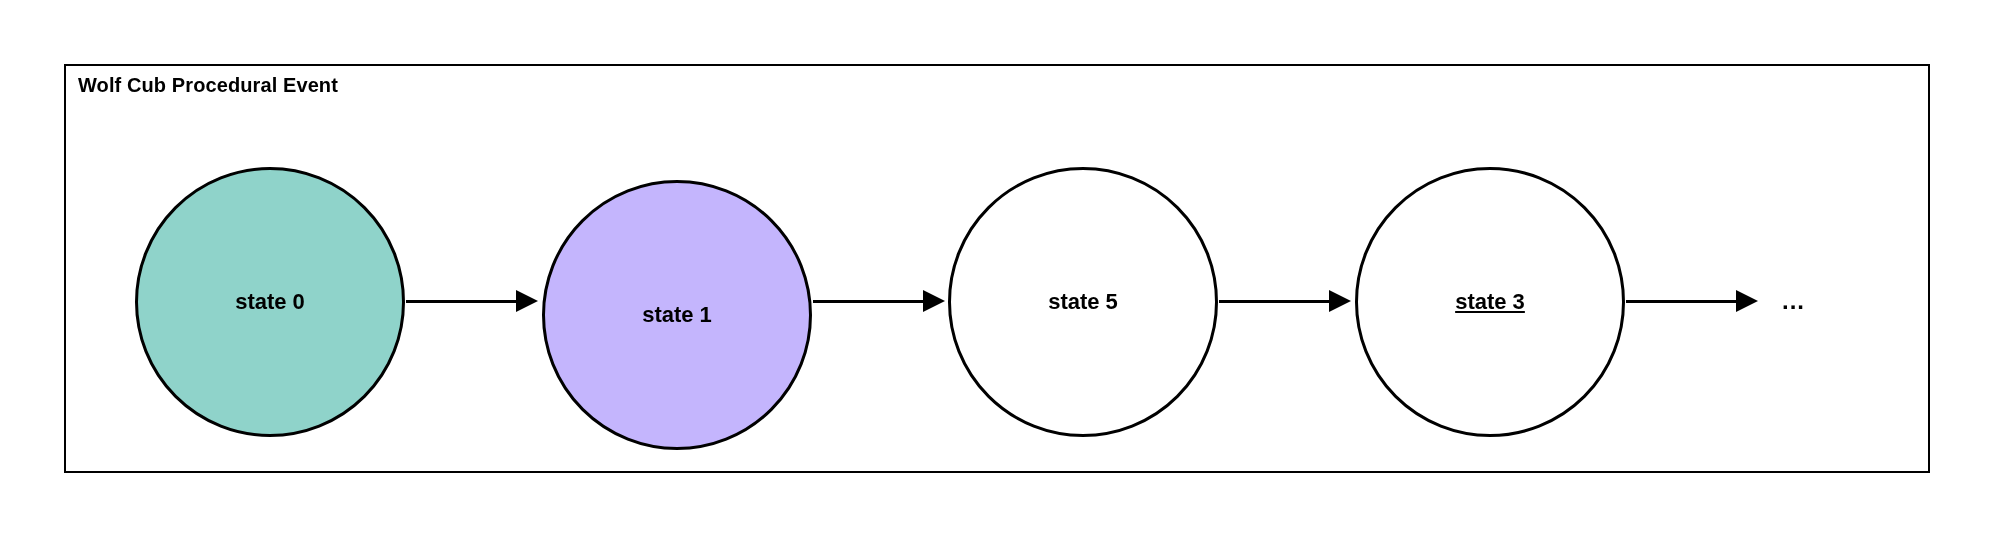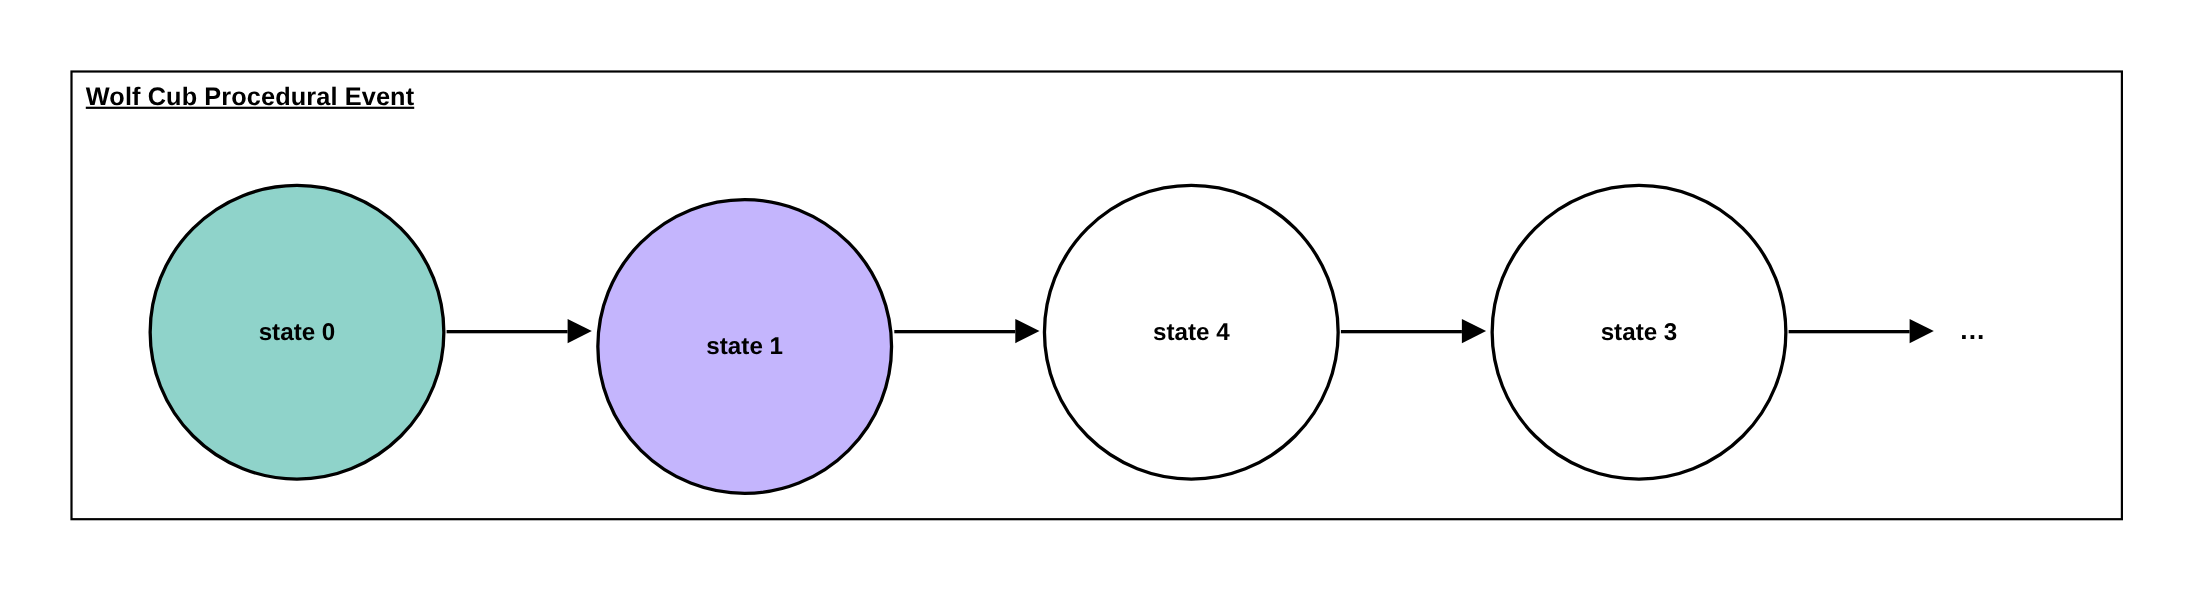--- a/index.html
+++ b/index.html
@@ -26,26 +26,25 @@
     width: 1866px;
     height: 409px;
     border: 2px solid #000000;
     background: #ffffff;
     box-sizing: border-box;
   }
   .cluster-title {
     position: absolute;
     left: 78px;
     top: 74px;
-    font-size: 23px;
+    font-size: 20px;
     font-weight: bold;
     color: #000000;
     letter-spacing: 0.1px;
     white-space: nowrap;
-    text-decoration: underline;
   }
   .node {
     position: absolute;
     width: 270px;
     height: 270px;
     border-radius: 50%;
     border: 3px solid #000000;
     box-sizing: border-box;
     display: flex;
     flex-direction: column;
@@ -107,28 +106,28 @@
   <div class="arrowhead" style="left:516px; top:290px;"></div>
 
   <div class="node" id="node1" style="left: 542px; top: 180px; background: #c4b5fd;">
     <div class="node-label">state 1</div>
   </div>
 
   <div class="edge" style="left:813px; top:300px; width:110px;"></div>
   <div class="arrowhead" style="left:923px; top:290px;"></div>
 
   <div class="node" id="node2" style="left: 948px; top: 167px; background: rgb(255, 255, 255);">
-    <div class="node-label">state 4</div>
+    <div class="node-label">state 5</div>
 
   </div>
 
   <div class="edge" style="left:1219px; top:300px; width:110px;"></div>
   <div class="arrowhead" style="left:1329px; top:290px;"></div>
 
-  <div class="node" id="node3" style="left: 1355px; top: 167px; background: rgb(255, 255, 255);">
+  <div class="node" id="node3" style="left: 1355px; top: 167px; background: rgb(255, 255, 255); text-decoration: underline;">
     <div class="node-label">state 3</div>
 
   </div>
 
   <div class="edge" style="left:1626px; top:300px; width:110px;"></div>
   <div class="arrowhead" style="left:1736px; top:290px;"></div>
 
   <div class="ellipsis" style="left:1782px; top:287px;">...</div>
 
 </div>

